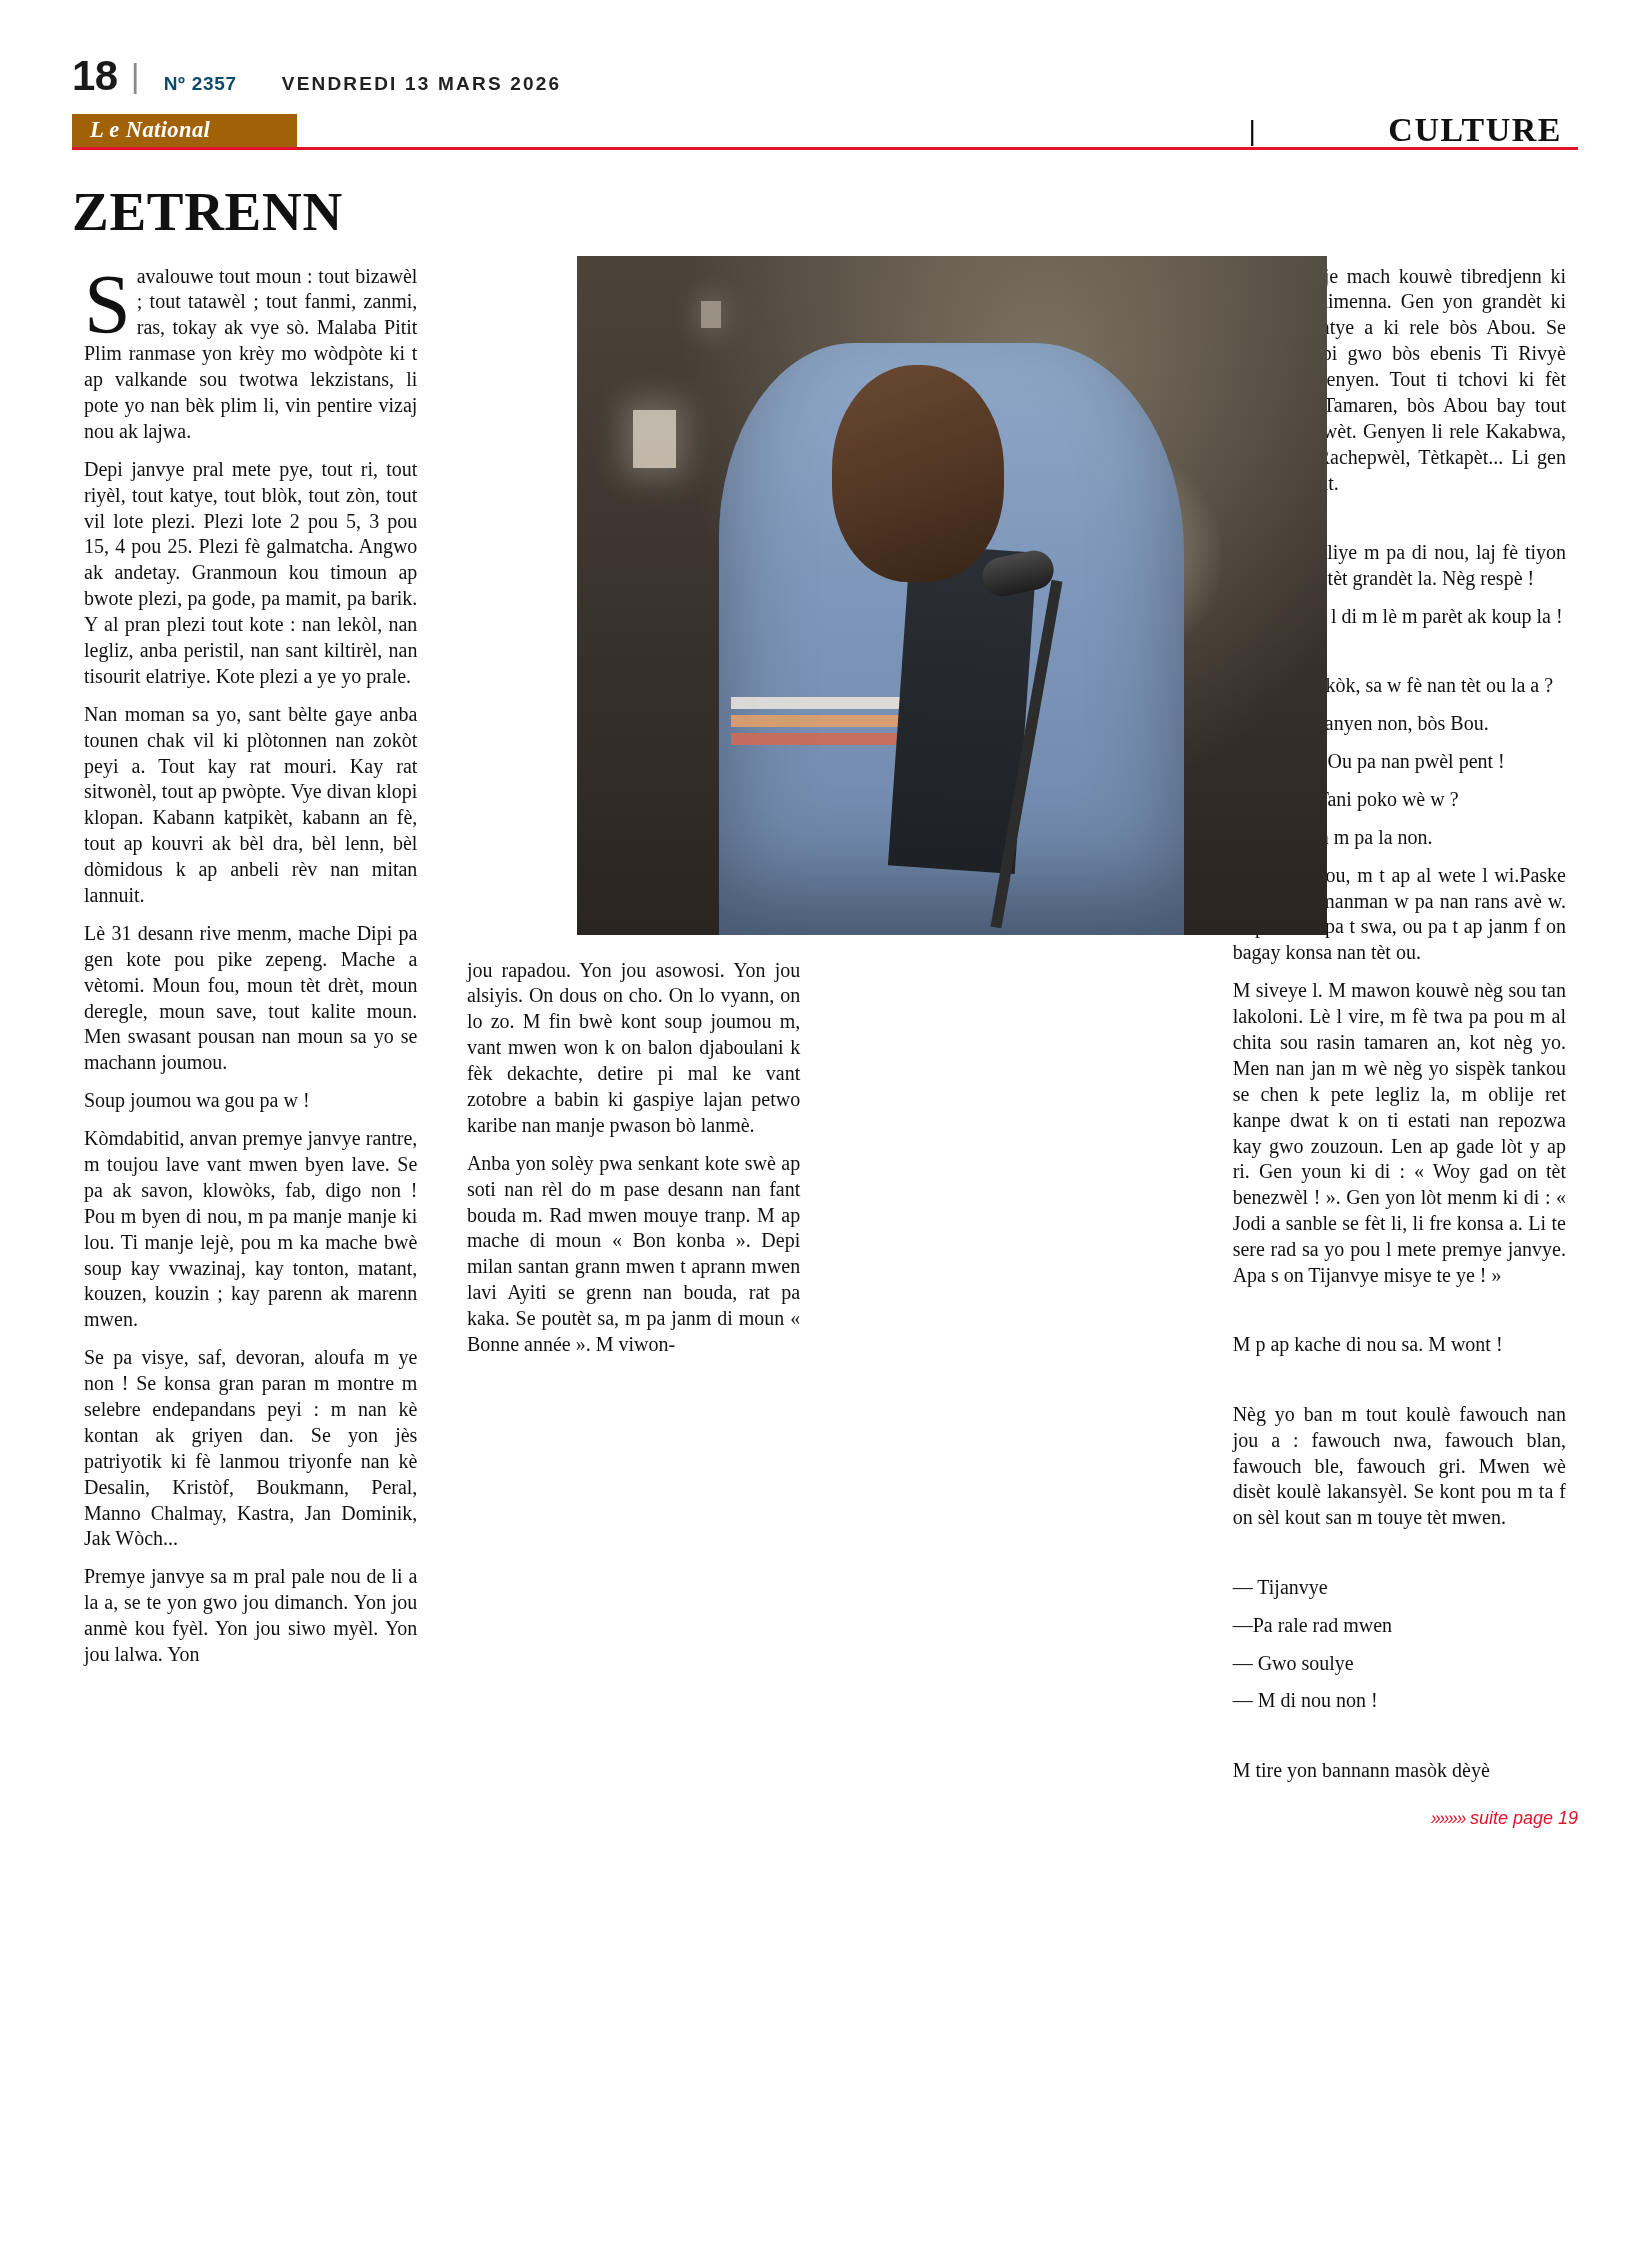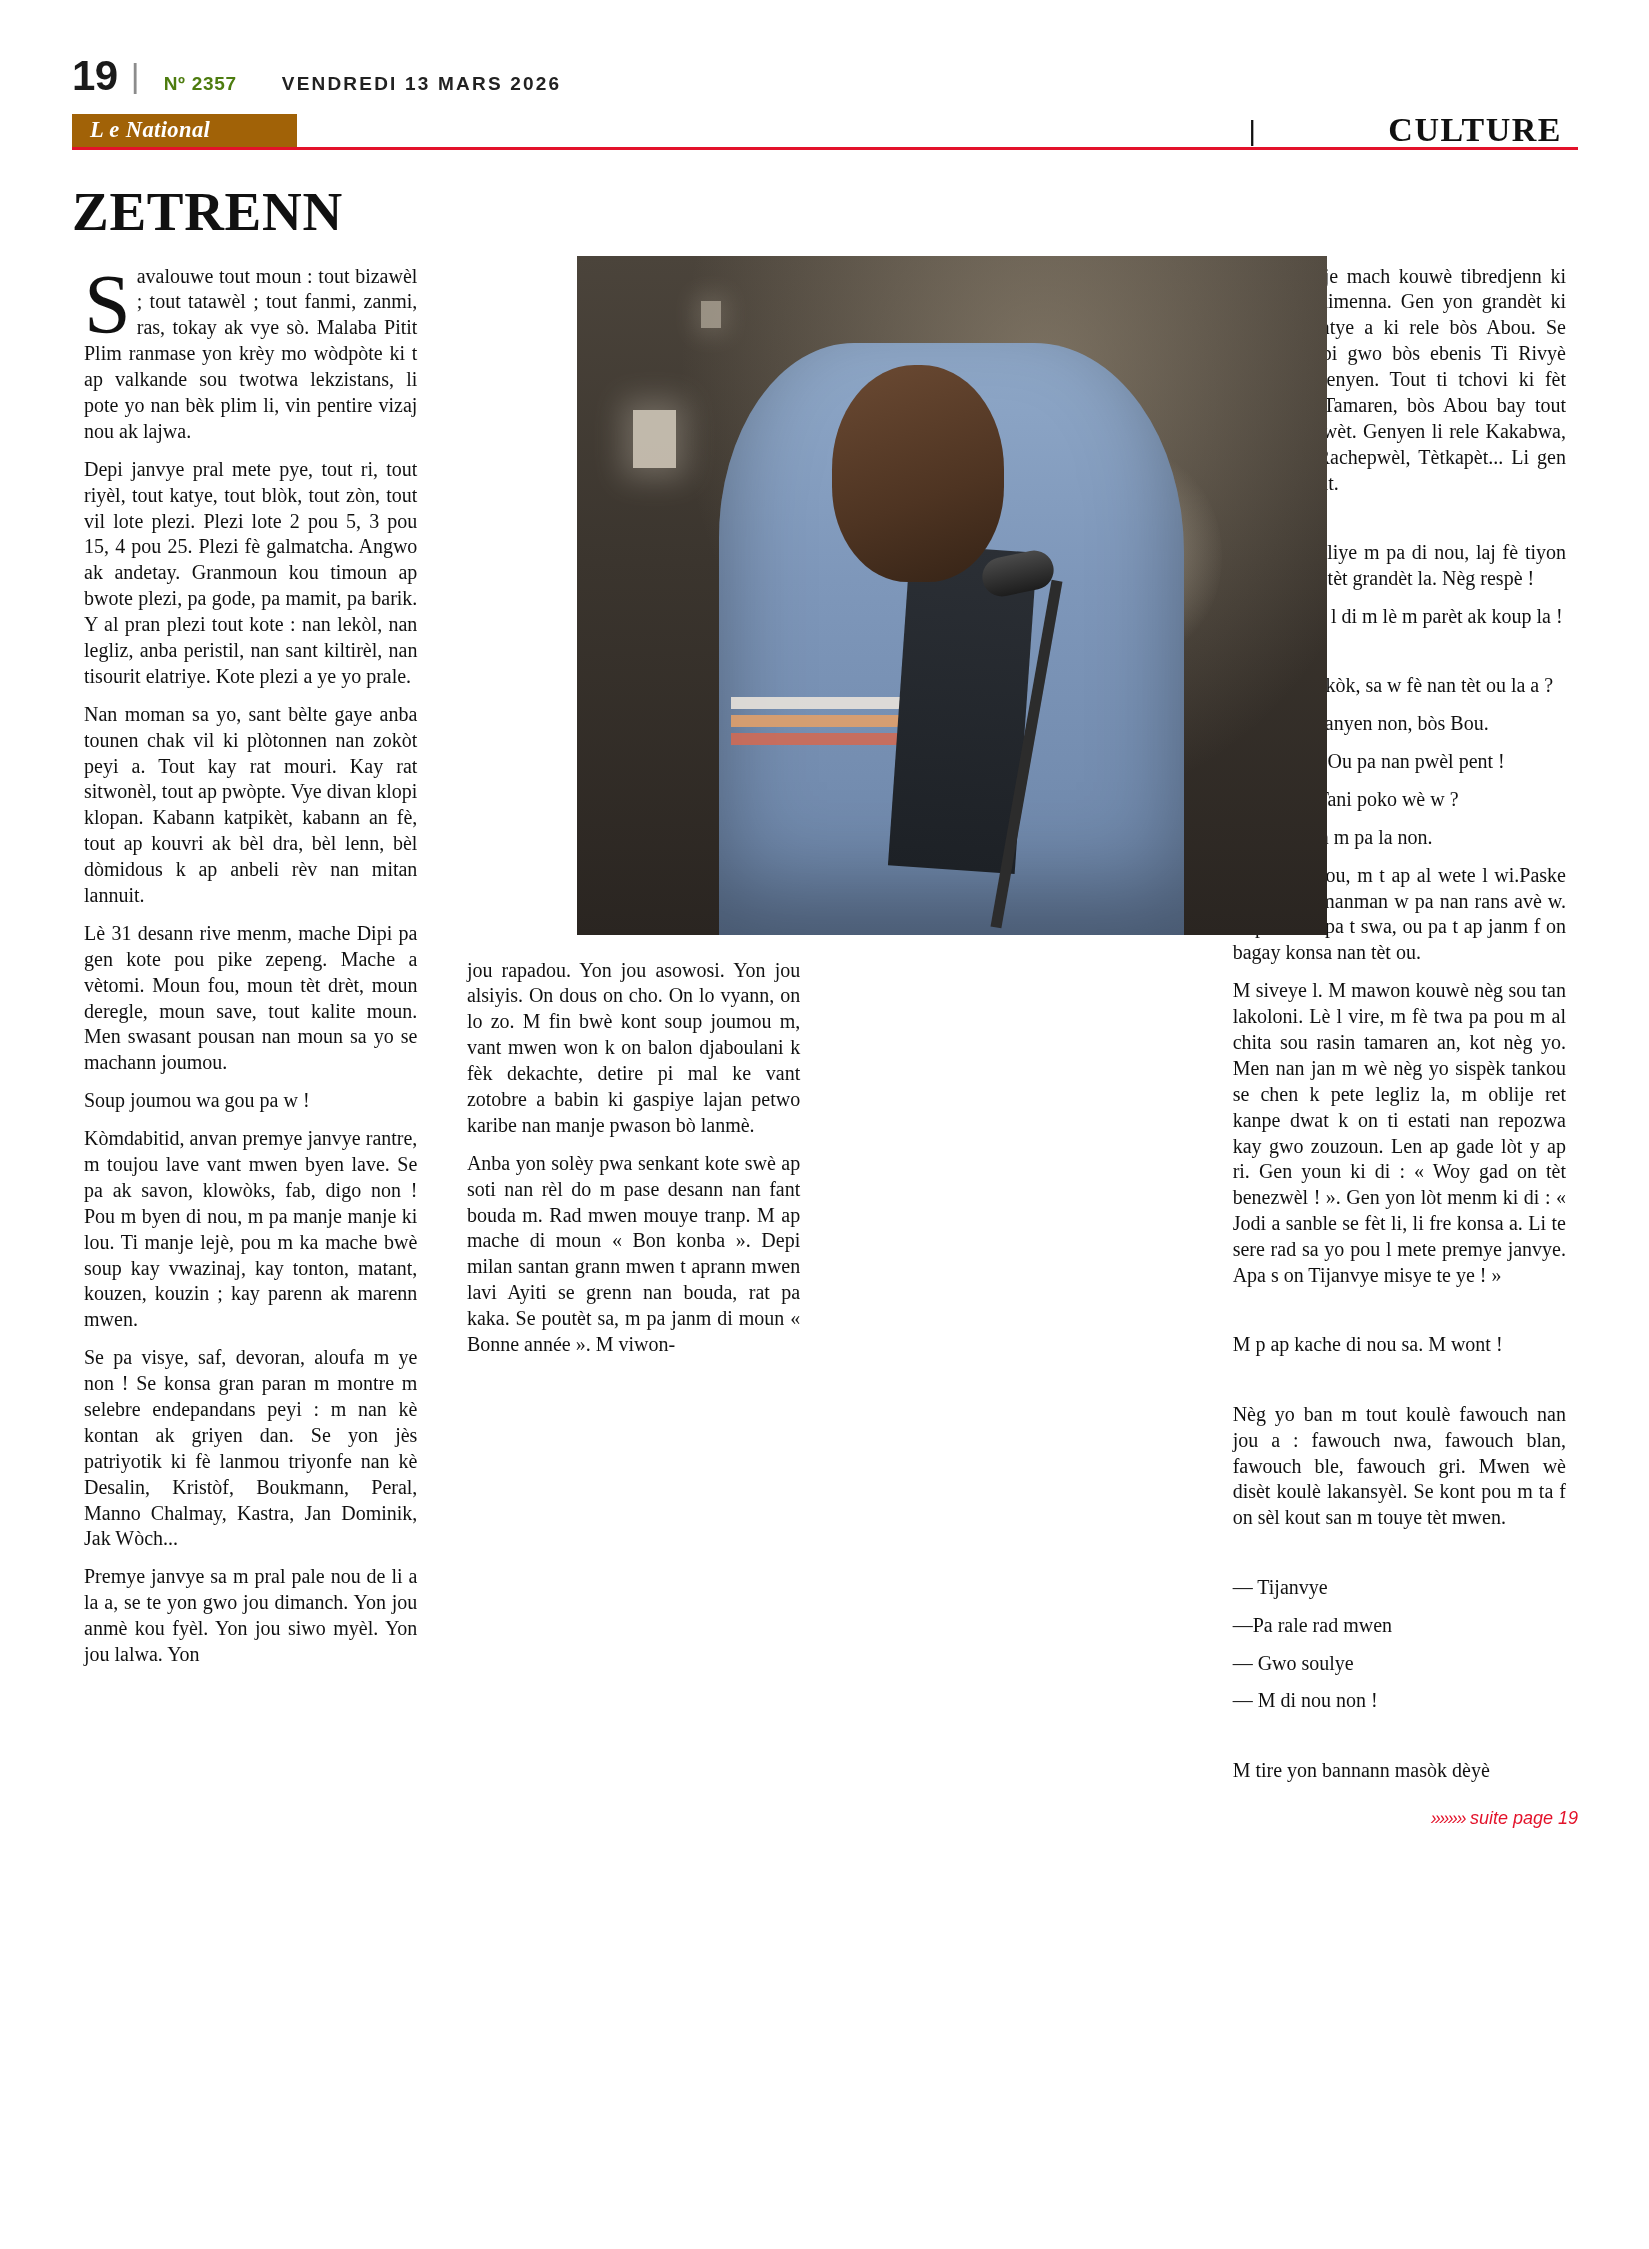--- a/index.html
+++ b/index.html
@@ -43,21 +43,21 @@
     color: #8c8c8c;
     font-weight: 300;
     position: relative;
     top: -3px;
   }
   .issue {
     font-family: "Liberation Sans", sans-serif;
     font-size: 19px;
     font-weight: bold;
     letter-spacing: 0.7px;
-    color: #4d7c0f;
+    color: #0c4a6e;
     margin-left: 10.5px;
   }
   .dateline {
     font-family: "Liberation Sans", sans-serif;
     font-size: 19px;
     font-weight: bold;
     letter-spacing: 2.2px;
     color: #222;
     margin-left: 31.5px;
   }
@@ -259,21 +259,21 @@
   .col2 .spacer-photo {
     height: 694px;
   }
 </style>
 </head>
 <body>
 
 <div class="page">
 
   <div class="masthead">
-    <span class="page-number">19</span>
+    <span class="page-number">18</span>
     <span class="pipe">|</span>
     <span class="issue">Nº 2357</span>
     <span class="dateline">VENDREDI   13   MARS   2026</span>
   </div>
 
   <div class="rule-row">
     <div class="red-bar">
       <span>L e National</span>
     </div>
     <div class="thin-rule"></div>

